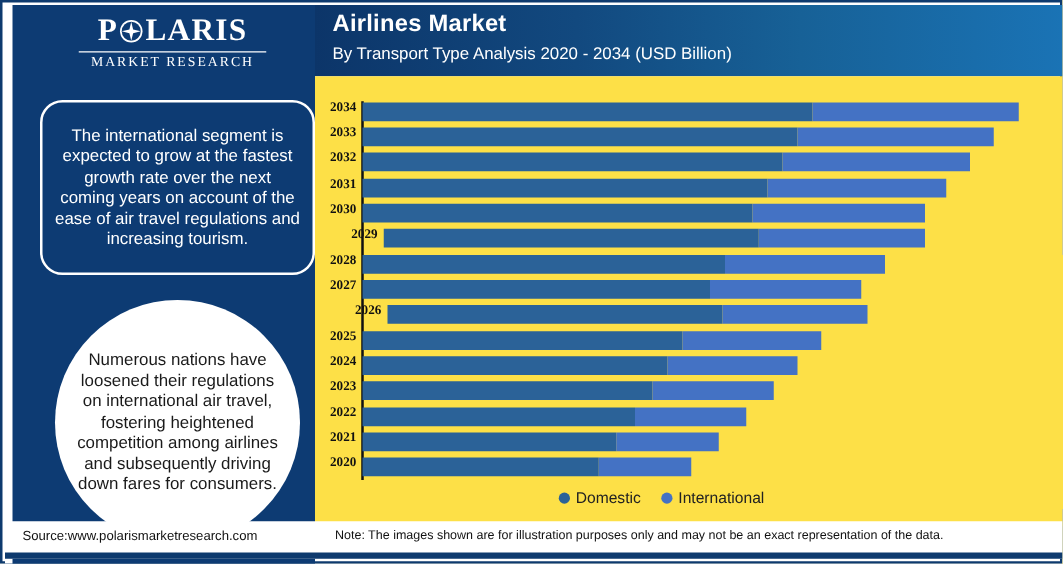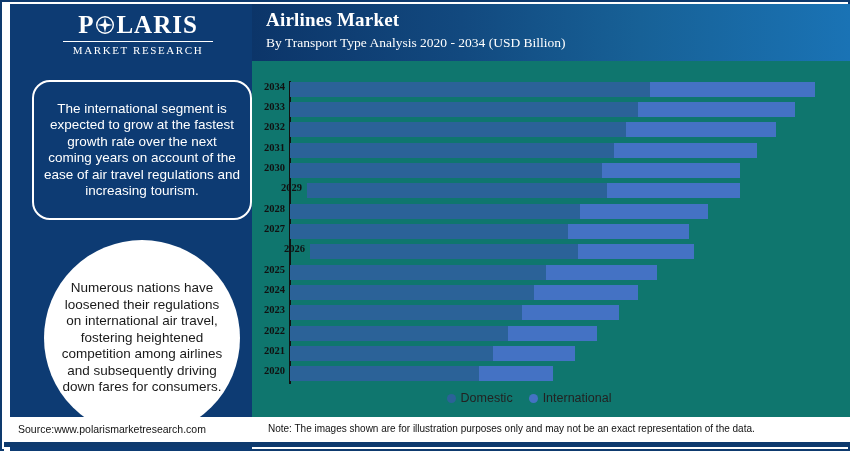--- a/index.html
+++ b/index.html
@@ -63,33 +63,33 @@
     background:#ffffff;
     color:#1a1a1a;font-size:13.5px;line-height:16.5px;
     text-align:center;
     display:flex;align-items:center;justify-content:center;
     padding:6px 12px;box-sizing:border-box;
   }
   
   .header{
     position:absolute;left:250px;top:2px;width:598px;height:57px;
     background:linear-gradient(90deg,#0c3569 0%,#12497f 35%,#176197 65%,#1a73b5 100%);
-    color:#ffffff;box-sizing:border-box;padding:3px 0 0 14px;font-family:Liberation Serif, serif;
+    color:#ffffff;box-sizing:border-box;padding:3px 0 0 14px;
   }
   .header-title{
     font-size:19px;font-weight:bold;line-height:26px;
     letter-spacing:.2px;
   }
   .header-sub{
     font-size:13.5px;line-height:20px;font-weight:normal;
   }
   
   .chart-area{
     position:absolute;left:250px;top:59px;width:598px;height:360px;
-    background:#0f766e;
+    background:#fde047;
   }
   .plot{
     position:absolute;left:38px;top:18px;width:556px;height:305px;
   }
   .axis-line{
     position:absolute;left:37px;top:20px;width:1.5px;height:303px;
     background:#111111;
   }
   .row{
     position:absolute;left:0;height:15px;

